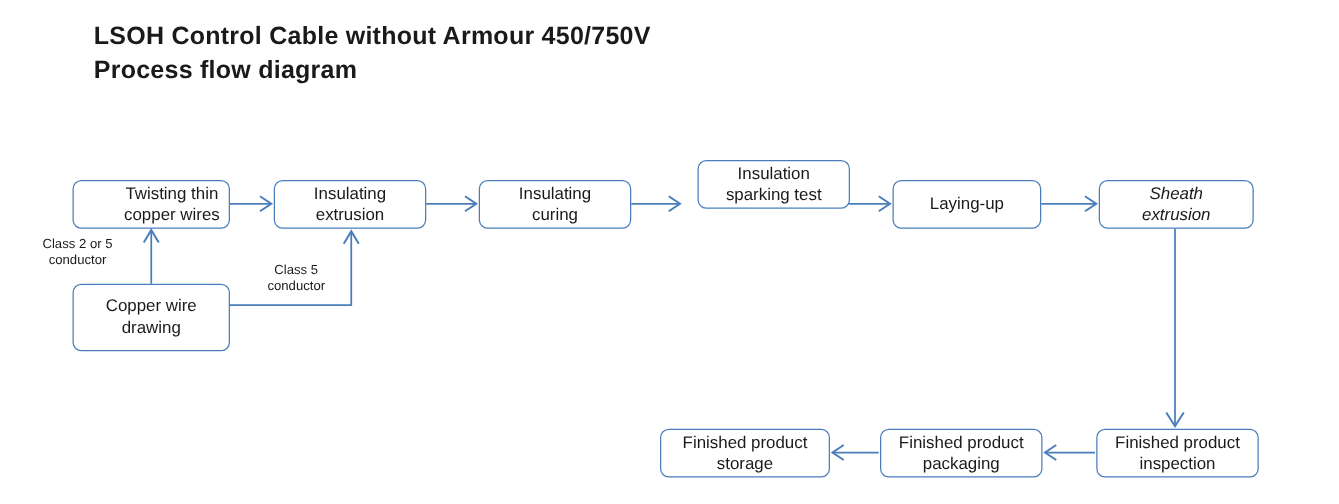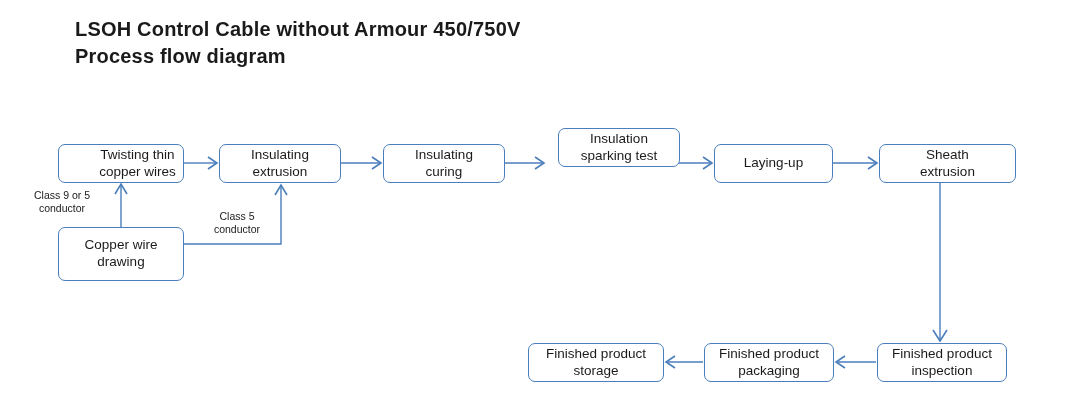--- a/index.html
+++ b/index.html
@@ -126,34 +126,34 @@
 extrusion</div>
 
   <div class="node" style="left:383px; top:144px; width:122px; height:39px;">Insulating
 curing</div>
 
   <div class="node" style="left:546px; top:128px; width:122px; height:39px;margin-left:12px;">Insulation
 sparking test</div>
 
   <div class="node" style="left:714px; top:144px; width:119px; height:39px;">Laying-up</div>
 
-  <div class="node" style="left:879px; top:144px; width:137px; height:39px;">Sheath
+  <div class="node" style="left:879px; top:144px; width:124px; height:39px;font-style:italic;">Sheath
 extrusion</div>
 
   <div class="node" style="left:58px;  top:227px; width:126px; height:54px;">Copper wire
 drawing</div>
 
   <div class="node" style="left:528px; top:343px; width:136px; height:39px;">Finished product
 storage</div>
 
   <div class="node" style="left:704px; top:343px; width:130px; height:39px;">Finished product
 packaging</div>
 
   <div class="node" style="left:877px; top:343px; width:130px; height:39px;">Finished product
 inspection</div>
 
-  <div class="edge-label" style="left:14px; top:189px; width:96px;">Class 9 or 5
+  <div class="edge-label" style="left:14px; top:189px; width:96px;">Class 2 or 5
 conductor</div>
 
   <div class="edge-label" style="left:196px; top:210px; width:82px;">Class 5
 conductor</div>
 
 </div>
 
 </body></html>

